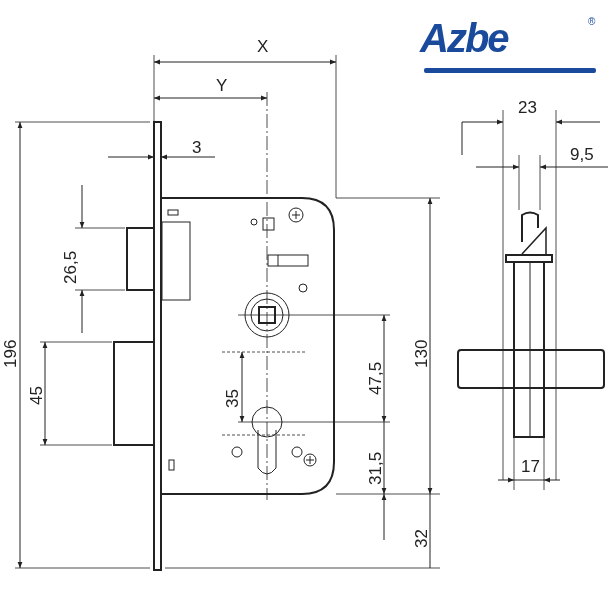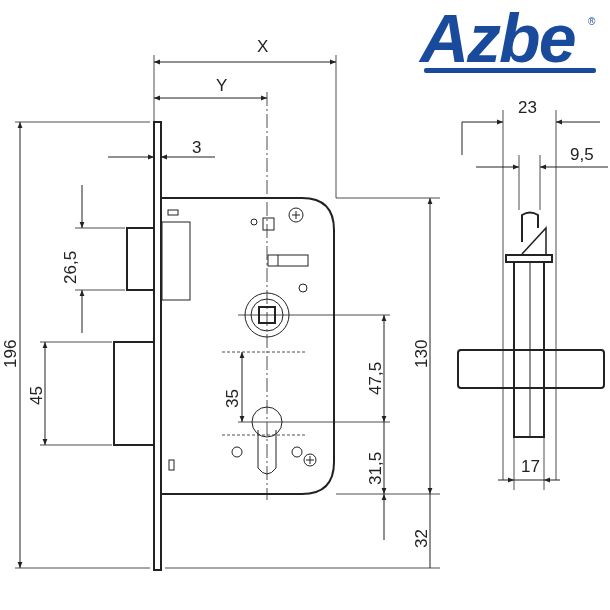--- a/index.html
+++ b/index.html
@@ -1,20 +1,20 @@
 <!DOCTYPE html>
 <html><head>
 <meta charset="utf-8">
 <style>
   html, body { margin:0; padding:0; background:#ffffff; }
   body { width:610px; height:610px; position:relative; overflow:hidden; font-family:"Liberation Sans", sans-serif; }
   svg { position:absolute; left:0; top:0; }
   .dimtxt { font-family:"Liberation Sans", sans-serif; font-size:17px; fill:#222; }
   .logo { position:absolute; left:420px; top:8px; width:176px; height:70px; }
-  .logo-text { position:absolute; left:0; top:0; font-family:"Liberation Sans", sans-serif; font-style:italic; font-weight:bold; font-size:68px; color:#1a4a9c; letter-spacing:-2px; line-height:60px; }
+  .logo-text { position:absolute; left:0; top:0; font-family:"Liberation Sans", sans-serif; font-style:italic; font-weight:bold; font-size:40px; color:#1a4a9c; letter-spacing:-2px; line-height:60px; }
   .logo-bar { position:absolute; left:4px; top:60px; width:172px; height:5px; background:#1a4a9c; border-radius:2px; }
   .logo-reg { position:absolute; left:168px; top:8px; font-size:10px; color:#1a4a9c; }
 </style>
 </head>
 <body>
 
 <div class="logo">
   <div class="logo-text">Azbe</div>
   <div class="logo-reg">®</div>
   <div class="logo-bar"></div>

